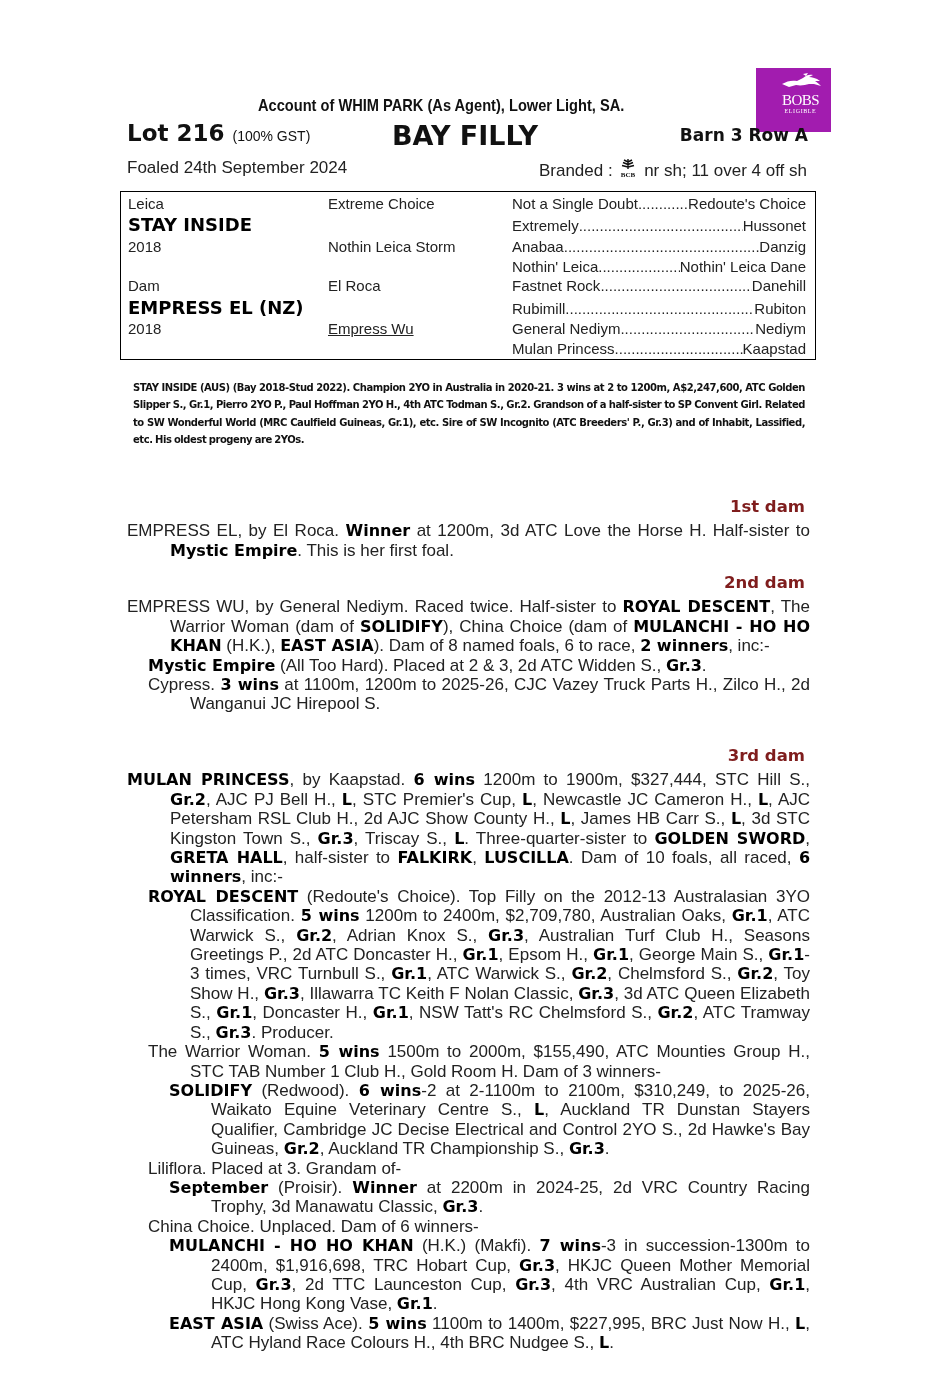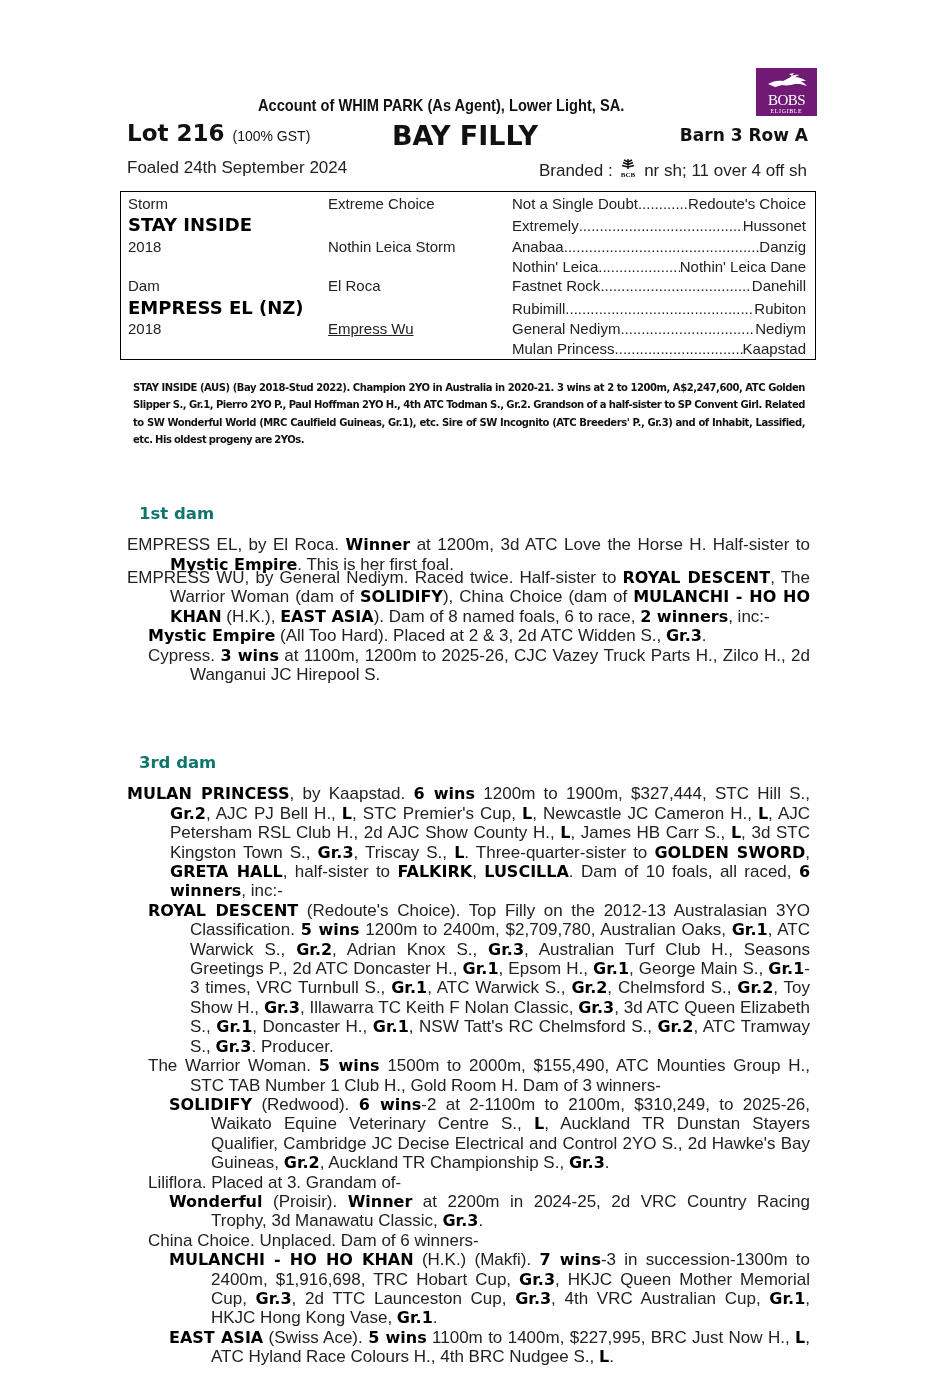--- a/index.html
+++ b/index.html
@@ -1,20 +1,20 @@
 <!DOCTYPE html>
 <html><head>
 <meta charset="utf-8">
 <style>
   html, body { margin:0; padding:0; background:#ffffff; }
   body { width:938px; height:1400px; position:relative; overflow:hidden; color:#111; }
 
   
   .account { position:absolute; left:258px; top:96px; width:430px; font-family:"Liberation Sans", sans-serif; font-weight:bold; font-size:17px; transform:scaleX(0.86); transform-origin:left top; white-space:nowrap; letter-spacing:0; }
-  .logo { position:absolute; left:756px; top:68px; width:61px; height:48px; background:#701a75; color:#fff; text-align:center; }
+  .logo { position:absolute; left:756px; top:68px; width:61px; height:64px; background:#a21caf; color:#fff; text-align:center;padding-left:14px; }
   .logo .horse { display:block; margin:4px auto 0; width:44px; height:18px; }
   .logo .bobs { font-family:"Liberation Serif", serif; font-size:15px; line-height:14px; letter-spacing:-0.5px; display:block; margin-top:3px; }
   .logo .elig { font-family:"Liberation Serif", serif; font-size:6px; letter-spacing:0.6px; display:block; margin-top:1px; }
 
   .lotline { position:absolute; left:127px; top:120px; width:683px; height:30px; }
   .lot { position:absolute; left:0; top:0; font-family:"DejaVu Sans", sans-serif; font-weight:bold; font-size:23px; }
   .lot .gst { font-family:"Liberation Sans", sans-serif; font-weight:normal; font-size:14px;text-align:right; }
   .sex { position:absolute; left:265px; top:0; font-family:"DejaVu Sans", sans-serif; font-weight:bold; font-size:27px; }
   .barn { position:absolute; right:2px; top:5px; font-family:"DejaVu Sans", sans-serif; font-weight:bold; font-size:17px; }
 
@@ -32,21 +32,21 @@
   .ped .ggp .l { white-space:nowrap; }
   .ped .ggp .dots { flex:1; overflow:hidden; white-space:nowrap; }
   .ped .ggp .dots::before { content:"................................................................................................................"; letter-spacing:0; }
   .ped .ggp .r { white-space:nowrap; }
 
   
   .sireblock { position:absolute; left:133px; top:379px; width:672px; font-family:"DejaVu Sans", sans-serif; font-weight:bold; font-size:10px; line-height:17.4px; text-align:justify; letter-spacing:-0.45px; word-spacing:-0.5px; }
 
   
   .section { position:absolute; left:127px; width:683px; font-family:"Liberation Sans", sans-serif; font-size:17px; line-height:19.4px; color:#222; }
-  .section h3 { margin:12px; font-family:"DejaVu Sans", sans-serif; font-weight:bold; font-size:16.5px; line-height:19.4px; color:#0f766e; }
+  .section h3 { margin:5px; font-family:"DejaVu Sans", sans-serif; font-weight:bold; font-size:16.5px; line-height:19.4px; color:#7f1d1d;text-align:right; }
   .section p { margin:0; text-align:justify; }
   .section b { font-family:"DejaVu Sans", sans-serif; font-weight:bold; color:#000; font-size:16px; }
   .h0 { padding-left:43px; text-indent:-43px; }
   .h1 { padding-left:63px; text-indent:-42px; }
   .h2 { padding-left:84px; text-indent:-42px; }
 </style>
 </head>
 <body>
 
 <div class="account">Account of WHIM PARK (As Agent), Lower Light, SA.</div>
@@ -75,21 +75,21 @@
   <span class="brand-glyph">
     <svg viewBox="0 0 22 20">
       <path d="M11 1 L11 11 M11 4 L7 2 M11 4 L15 2 M11 6.5 L6 4.5 M11 6.5 L16 4.5 M11 9 L5 7.5 M11 9 L17 7.5" stroke="#111" stroke-width="1.4" fill="none"></path>
       <text x="11" y="18.5" text-anchor="middle" font-family="Liberation Serif, serif" font-weight="bold" font-size="7" fill="#111">BCB</text>
     </svg>
   </span>
   <span>nr sh; 11 over 4 off sh</span>
 </div>
 
 <div class="ped">
-  <div class="c" style="left:7px;top:3px;">Storm</div>
+  <div class="c" style="left:7px;top:3px;">Leica</div>
   <div class="c big" style="left:7px;top:22px;">STAY INSIDE</div>
   <div class="c" style="left:7px;top:46px;">2018</div>
   <div class="c" style="left:7px;top:85px;">Dam</div>
   <div class="c big" style="left:7px;top:105px;">EMPRESS EL (NZ)</div>
   <div class="c" style="left:7px;top:128px;">2018</div>
 
   <div class="c gp" style="top:3px;">Extreme Choice</div>
   <div class="c gp" style="top:46px;">Nothin Leica Storm</div>
   <div class="c gp" style="top:85px;">El Roca</div>
   <div class="c gp" style="top:128px;text-decoration:underline;">Empress Wu</div>
@@ -139,33 +139,34 @@
 <div class="sireblock">STAY INSIDE (AUS) (Bay 2018-Stud 2022). Champion 2YO in Australia in 2020-21. 3 wins at 2 to 1200m, A$2,247,600, ATC Golden Slipper S., Gr.1, Pierro 2YO P., Paul Hoffman 2YO H., 4th ATC Todman S., Gr.2. Grandson of a half-sister to SP Convent Girl. Related to SW Wonderful World (MRC Caulfield Guineas, Gr.1), etc. Sire of SW Incognito (ATC Breeders' P., Gr.3) and of Inhabit, Lassified, etc. His oldest progeny are 2YOs.</div>
 
 <div class="section" style="top:492px;">
   <h3>1st dam</h3>
   <div class="paras">
       <p class="h0">EMPRESS EL, by El Roca. <b>Winner</b> at 1200m, 3d ATC Love the Horse H. Half-sister to <b>Mystic Empire</b>. This is her first foal.</p>
     </div>
 </div>
 
 <div class="section" style="top:568px;">
+  <h3>2nd dam</h3>
   <div class="paras">
       <p class="h0">EMPRESS WU, by General Nediym. Raced twice. Half-sister to <b>ROYAL DESCENT</b>, The Warrior Woman (dam of <b>SOLIDIFY</b>), China Choice (dam of <b>MULANCHI - HO HO KHAN</b> (H.K.), <b>EAST ASIA</b>). Dam of 8 named foals, 6 to race, <b>2 winners</b>, inc:-</p>
       <p class="h1"><b>Mystic Empire</b> (All Too Hard). Placed at 2 &amp; 3, 2d ATC Widden S., <b>Gr.3</b>.</p>
       <p class="h1">Cypress. <b>3 wins</b> at 1100m, 1200m to 2025-26, CJC Vazey Truck Parts H., Zilco H., 2d Wanganui JC Hirepool S.</p>
     </div>
 </div>
 
 <div class="section" style="top:741px;">
   <h3>3rd dam</h3>
   <div class="paras">
       <p class="h0"><b>MULAN PRINCESS</b>, by Kaapstad. <b>6 wins</b> 1200m to 1900m, $327,444, STC Hill S., <b>Gr.2</b>, AJC PJ Bell H., <b>L</b>, STC Premier's Cup, <b>L</b>, Newcastle JC Cameron H., <b>L</b>, AJC Petersham RSL Club H., 2d AJC Show County H., <b>L</b>, James HB Carr S., <b>L</b>, 3d STC Kingston Town S., <b>Gr.3</b>, Triscay S., <b>L</b>. Three-quarter-sister to <b>GOLDEN SWORD</b>, <b>GRETA HALL</b>, half-sister to <b>FALKIRK</b>, <b>LUSCILLA</b>. Dam of 10 foals, all raced, <b>6 winners</b>, inc:-</p>
       <p class="h1"><b>ROYAL DESCENT</b> (Redoute's Choice). Top Filly on the 2012-13 Australasian 3YO Classification. <b>5 wins</b> 1200m to 2400m, $2,709,780, Australian Oaks, <b>Gr.1</b>, ATC Warwick S., <b>Gr.2</b>, Adrian Knox S., <b>Gr.3</b>, Australian Turf Club H., Seasons Greetings P., 2d ATC Doncaster H., <b>Gr.1</b>, Epsom H., <b>Gr.1</b>, George Main S., <b>Gr.1</b>-3 times, VRC Turnbull S., <b>Gr.1</b>, ATC Warwick S., <b>Gr.2</b>, Chelmsford S., <b>Gr.2</b>, Toy Show H., <b>Gr.3</b>, Illawarra TC Keith F Nolan Classic, <b>Gr.3</b>, 3d ATC Queen Elizabeth S., <b>Gr.1</b>, Doncaster H., <b>Gr.1</b>, NSW Tatt's RC Chelmsford S., <b>Gr.2</b>, ATC Tramway S., <b>Gr.3</b>. Producer.</p>
       <p class="h1">The Warrior Woman. <b>5 wins</b> 1500m to 2000m, $155,490, ATC Mounties Group H., STC TAB Number 1 Club H., Gold Room H. Dam of 3 winners-</p>
       <p class="h2"><b>SOLIDIFY</b> (Redwood). <b>6 wins</b>-2 at 2-1100m to 2100m, $310,249, to 2025-26, Waikato Equine Veterinary Centre S., <b>L</b>, Auckland TR Dunstan Stayers Qualifier, Cambridge JC Decise Electrical and Control 2YO S., 2d Hawke's Bay Guineas, <b>Gr.2</b>, Auckland TR Championship S., <b>Gr.3</b>.</p>
       <p class="h1">Liliflora. Placed at 3. Grandam of-</p>
-      <p class="h2"><b>Wonderful</b> (Proisir). <b>Winner</b> at 2200m in 2024-25, 2d VRC Country Racing Trophy, 3d Manawatu Classic, <b>Gr.3</b>.</p>
+      <p class="h2"><b>September</b> (Proisir). <b>Winner</b> at 2200m in 2024-25, 2d VRC Country Racing Trophy, 3d Manawatu Classic, <b>Gr.3</b>.</p>
       <p class="h1">China Choice. Unplaced. Dam of 6 winners-</p>
       <p class="h2"><b>MULANCHI - HO HO KHAN</b> (H.K.) (Makfi). <b>7 wins</b>-3 in succession-1300m to 2400m, $1,916,698, TRC Hobart Cup, <b>Gr.3</b>, HKJC Queen Mother Memorial Cup, <b>Gr.3</b>, 2d TTC Launceston Cup, <b>Gr.3</b>, 4th VRC Australian Cup, <b>Gr.1</b>, HKJC Hong Kong Vase, <b>Gr.1</b>.</p>
       <p class="h2"><b>EAST ASIA</b> (Swiss Ace). <b>5 wins</b> 1100m to 1400m, $227,995, BRC Just Now H., <b>L</b>, ATC Hyland Race Colours H., 4th BRC Nudgee S., <b>L</b>.</p>
     </div>
 </div>
 
 </body></html>

